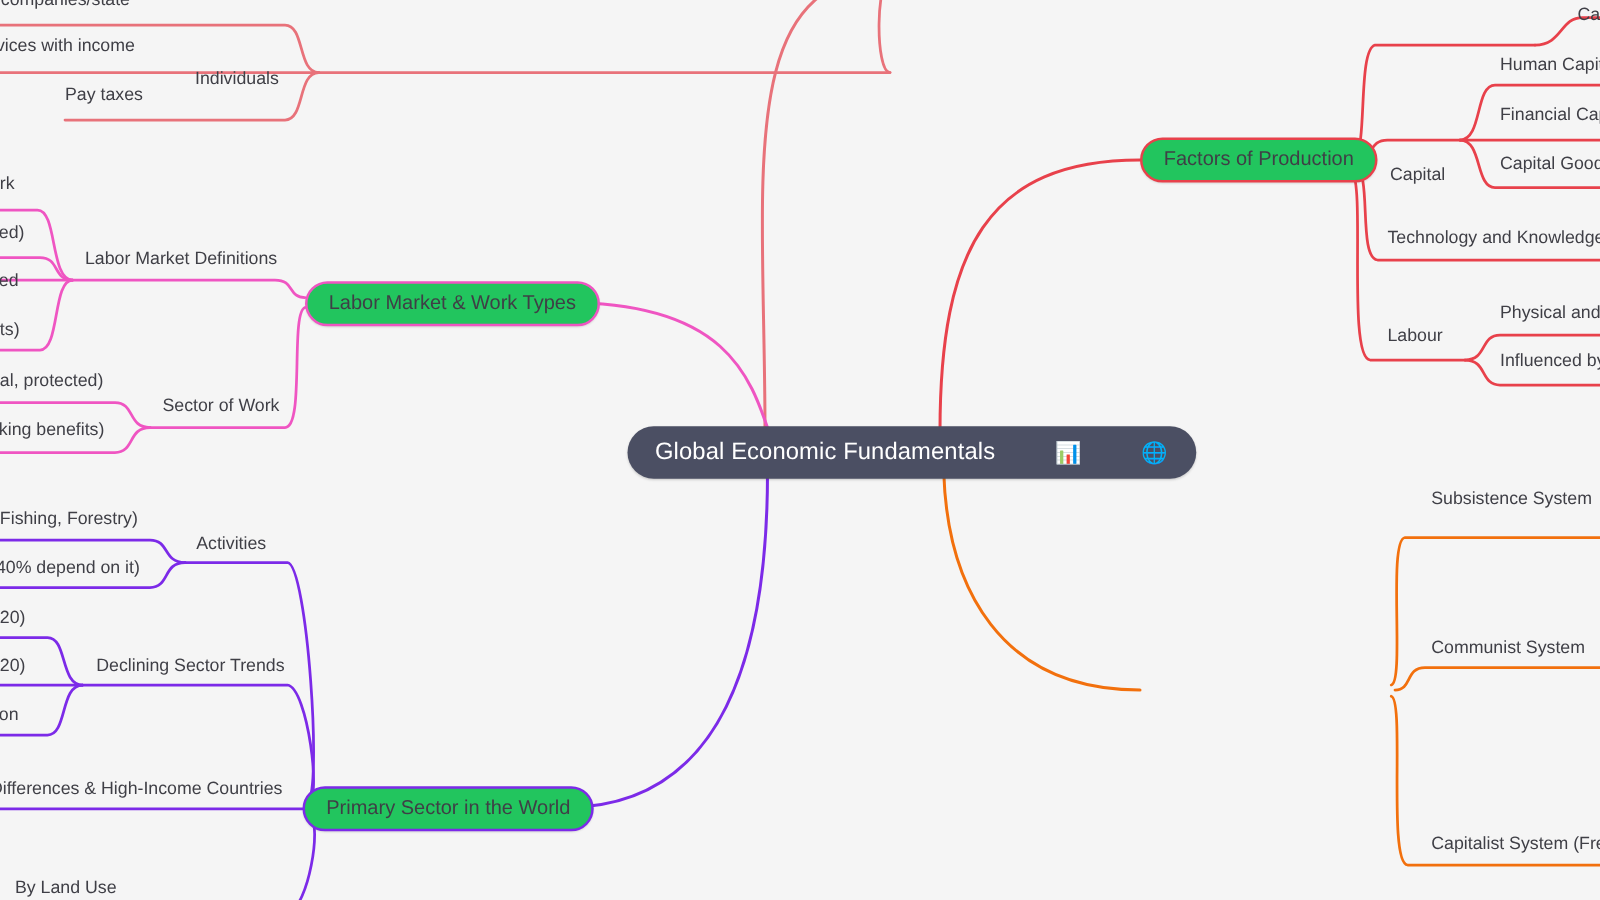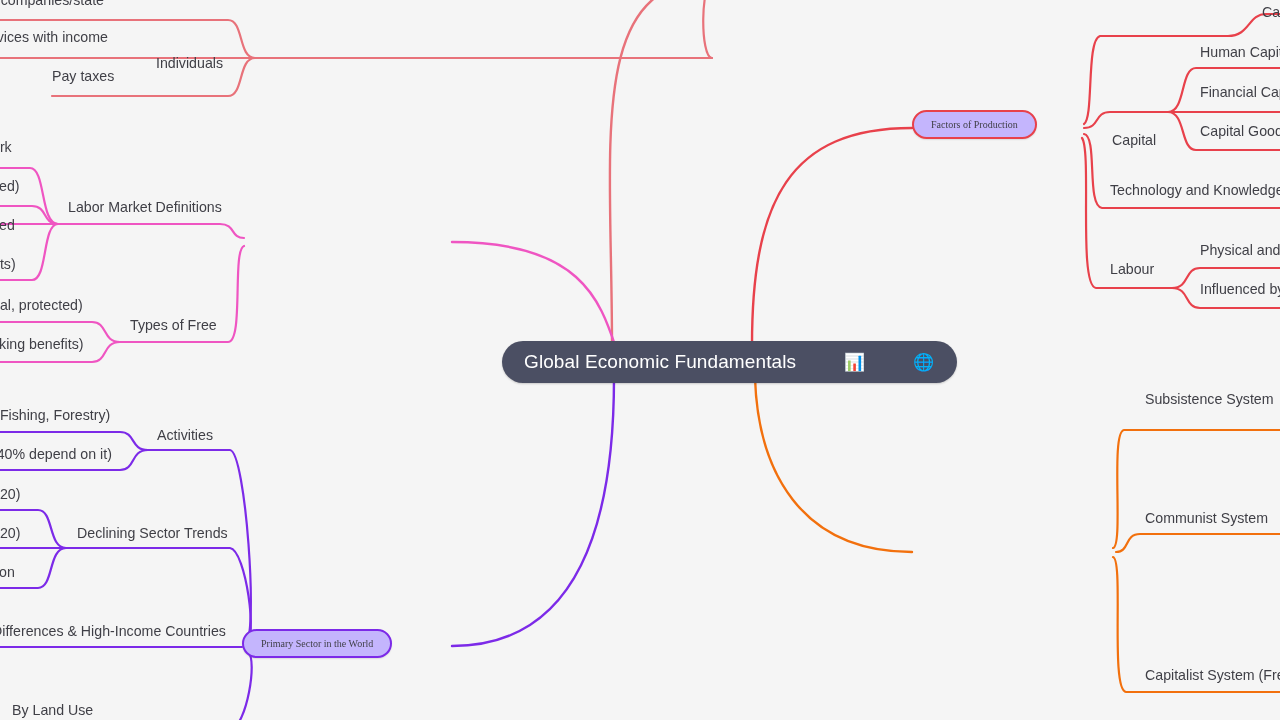--- a/index.html
+++ b/index.html
@@ -38,29 +38,28 @@
     font-size: 19px;
     letter-spacing: .1px;
     display: flex;
     align-items: center;
     gap: 6px;
     box-shadow: 0 1px 2px rgba(0,0,0,.18);
   }
   .root-node .emoji { font-size: 17px; line-height: 1; }
   
   .pill {
-    background: #c4b5fd;
+    background: #22c55e;
     border-radius: 18px;
     padding: 7px 17px;
-    font-size: 10px;
+    font-size: 16px;
     color: #3f3f46;
     border-width: 2.4px;
     border-style: solid;
     box-shadow: 0 1px 1.5px rgba(0,0,0,.10);
-    font-family: Liberation Serif, serif;
   }
   
   .leaf {
     font-size: 14.2px;
     color: #3f3f46;
     background: transparent;
     padding: 0;
   }
   .leaf.l3 { font-size: 14.2px; }
   
@@ -190,39 +189,42 @@
   <div class="node leaf l3" style="left:-8px; top:-8px;">
     <span>r companies/state</span>
   </div>
   <div class="node leaf l3" style="left:-8px; top:29px;">
     <span>rvices with income</span>
   </div>
   <div class="node leaf l3" style="left:52px; top:68px;">
     <span>Pay taxes</span>
   </div>
 
+  <div class="node pill c-pink" style="left:244px; top:225px;">
+    <span>Labor Market &amp; Work Types</span>
+  </div>
 
   <div class="node leaf" style="left:68px; top:199px;">
     <span>Labor Market Definitions</span>
   </div>
   <div class="node leaf l3" style="left:-8px; top:139px;">
     <span>ork</span>
   </div>
   <div class="node leaf l3" style="left:-8px; top:178px;">
     <span>ved)</span>
   </div>
   <div class="node leaf l3" style="left:-8px; top:217px;">
     <span>yed</span>
   </div>
   <div class="node leaf l3" style="left:-8px; top:256px;">
     <span>nts)</span>
   </div>
 
   <div class="node leaf" style="left:130px; top:317px;">
-    <span>Types of Free</span>
+    <span>Sector of Work</span>
   </div>
   <div class="node leaf l3" style="left:-8px; top:297px;">
     <span>gal, protected)</span>
   </div>
   <div class="node leaf l3" style="left:-8px; top:336px;">
     <span>cking benefits)</span>
   </div>
 
   <div class="node pill c-purple" style="left:242px; top:629px;">
     <span>Primary Sector in the World</span>

